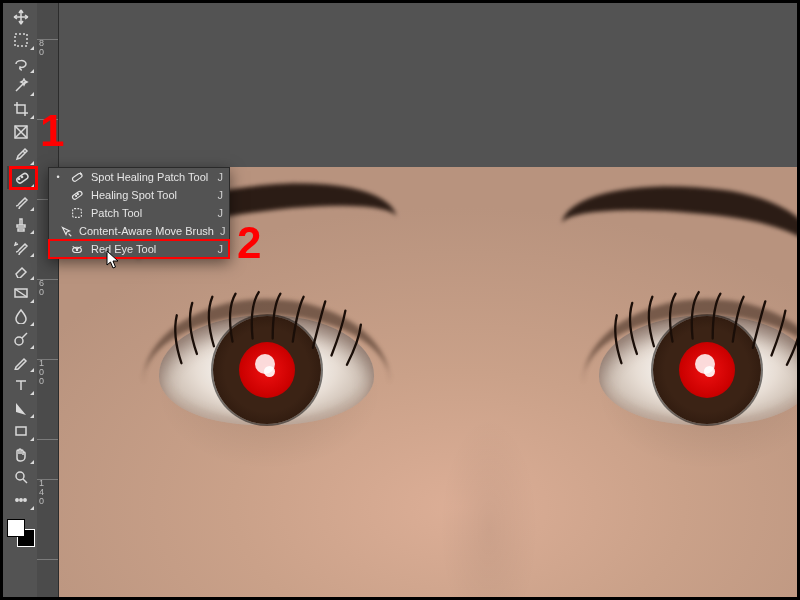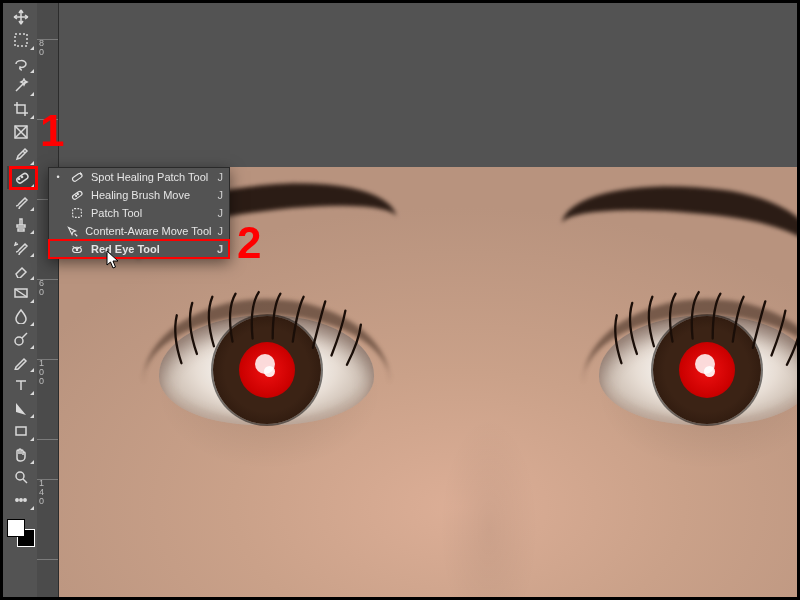--- a/index.html
+++ b/index.html
@@ -126,21 +126,21 @@
   .fly-item {
     display:flex; align-items:center; gap:6px;
     padding:2px 6px 2px 4px; height:18px;
     color:#e5e5e5;
   }
   .fly-item .check { width:10px; text-align:center; color:#e5e5e5; font-size:9px;}
   .fly-item .icn { width:16px; height:16px; display:flex; align-items:center; justify-content:center;}
   .fly-item .icn svg{width:14px;height:14px;stroke:#e5e5e5;fill:none;stroke-width:1.3}
   .fly-item .lbl { flex:1; white-space:nowrap; }
   .fly-item .sc  { color:#d0d0d0; }
-  .fly-item.hi { outline:2px solid #ff0000; outline-offset:-1px;font-weight:bold; }
+  .fly-item.hi { outline:2px solid #ff0000; outline-offset:-1px; }
 
   
   .anno-box {
     position:absolute; border:3px solid #ff0000; z-index:20;
   }
   .anno-num {
     position:absolute; color:#ff0000; font: 700 44px/1 "Segoe UI", sans-serif; z-index:20;
   }
   
   .cursor {
@@ -395,41 +395,41 @@
     </div>
     <div class="fly-item">
       <span class="check"></span>
       <span class="icn">
         <svg viewBox="0 0 16 16">
           <rect x="2" y="6" width="12" height="5" rx="2.5" transform="rotate(-35 8 8)"></rect>
           <circle cx="7" cy="9" r=".6" fill="#e5e5e5"></circle>
           <circle cx="9" cy="7" r=".6" fill="#e5e5e5"></circle>
         </svg>
       </span>
-      <span class="lbl">Healing Brush Move</span>
+      <span class="lbl">Healing Spot Tool</span>
       <span class="sc">J</span>
     </div>
     <div class="fly-item">
       <span class="check"></span>
       <span class="icn">
         <svg viewBox="0 0 16 16">
           <rect x="3" y="3" width="10" height="10" rx="2" stroke-dasharray="2 1.5"></rect>
         </svg>
       </span>
       <span class="lbl">Patch Tool</span>
       <span class="sc">J</span>
     </div>
     <div class="fly-item">
       <span class="check"></span>
       <span class="icn">
         <svg viewBox="0 0 16 16">
           <path d="M4 4l4 8 1-3 3-1zM11 11l3 3"></path>
         </svg>
       </span>
-      <span class="lbl">Content-Aware Move Tool</span>
+      <span class="lbl">Content-Aware Move Brush</span>
       <span class="sc">J</span>
     </div>
     <div class="fly-item hi">
       <span class="check"></span>
       <span class="icn">
         <svg viewBox="0 0 16 16">
           <path d="M8 8l-5-3M8 8l5-3"></path>
           <ellipse cx="8" cy="9" rx="5" ry="3"></ellipse>
           <circle cx="8" cy="9" r="1.4" fill="#e5e5e5" stroke="none"></circle>
         </svg>

